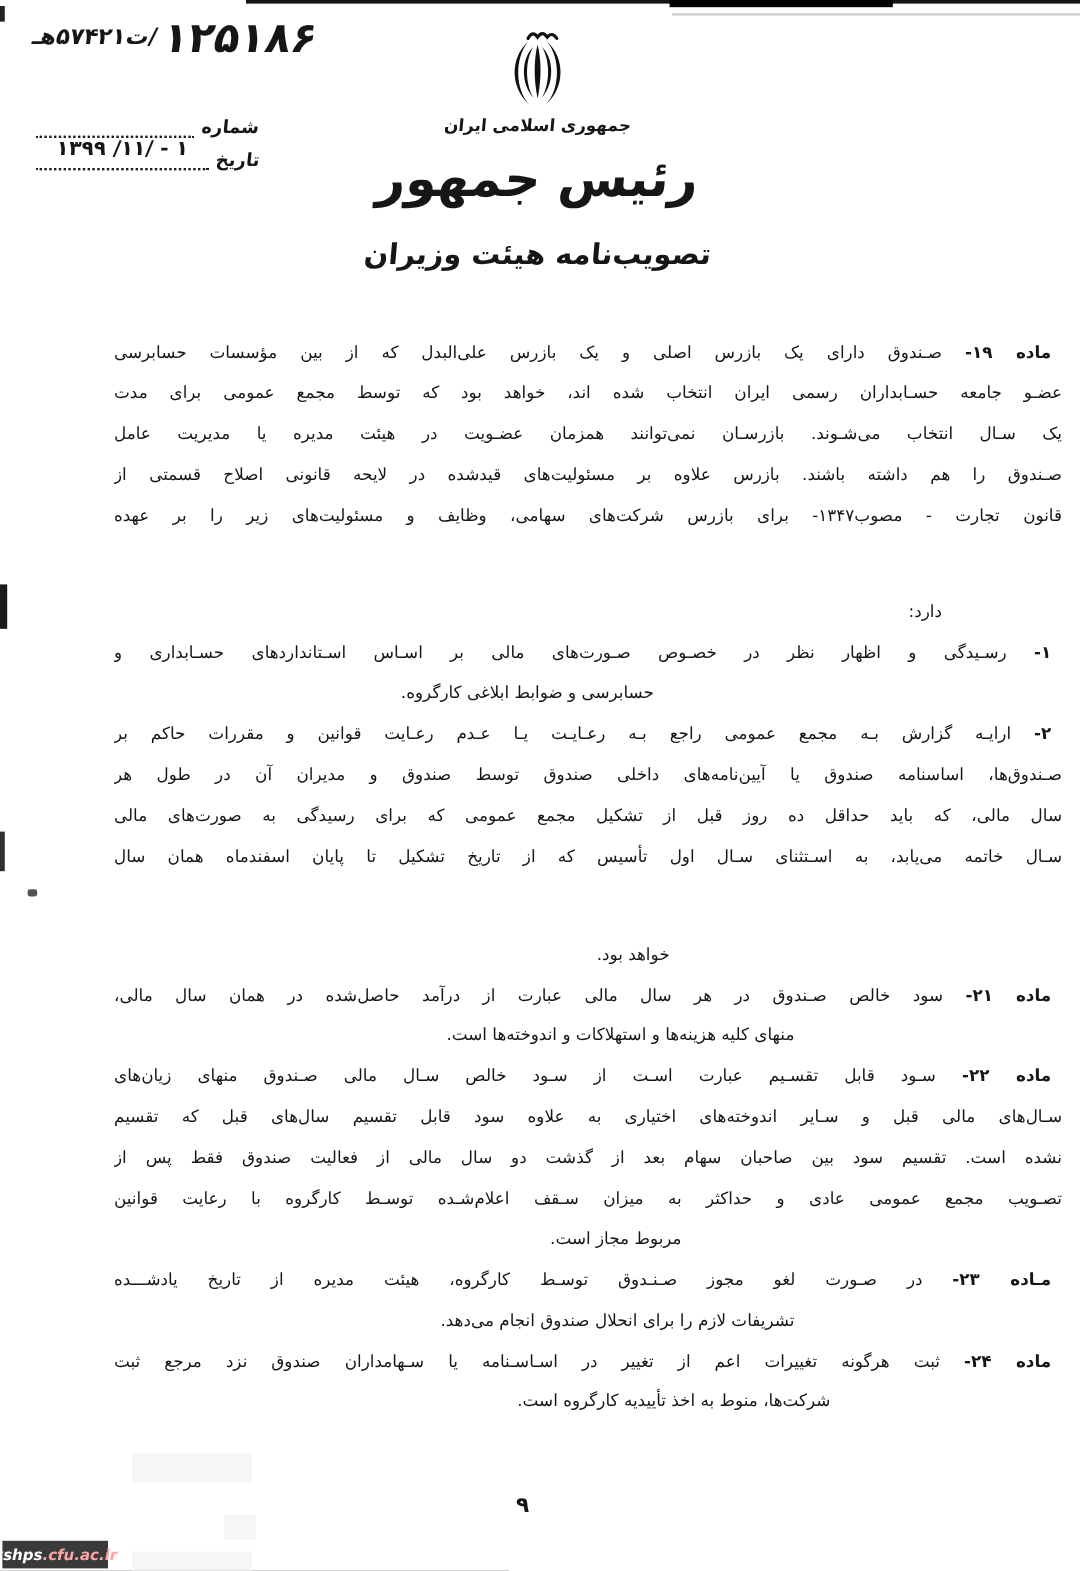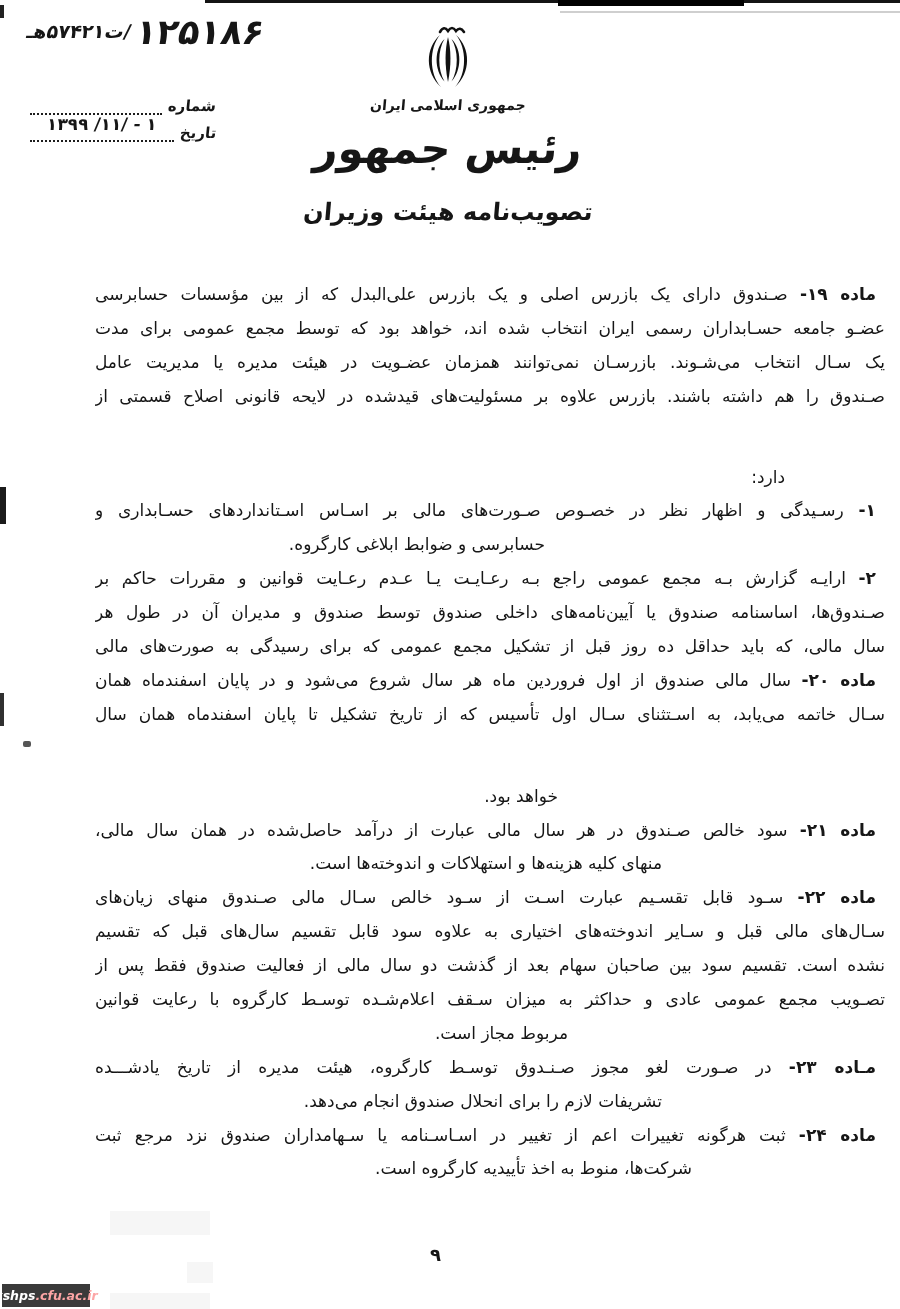--- a/index.html
+++ b/index.html
@@ -64,21 +64,21 @@
     font-size:42px;font-weight:bold;white-space:nowrap;direction:rtl;
   }
   .lh-doctype{
     position:absolute;left:448px;top:198px;transform:translateX(-50%) skewX(-5deg);
     font-size:24px;font-weight:bold;white-space:nowrap;direction:rtl;
   }
 
   
   .bodytext{
     position:absolute;left:95px;top:278px;width:790px;
-    direction:rtl;font-size:17px;
+    direction:rtl;font-size:14px;
   }
   .line{height:33.9px;line-height:33.9px;overflow:hidden;white-space:normal;}
   .line b{font-weight:bold;}
   .full{text-align:justify;text-align-last:justify;}
   .first{text-indent:9px;}
   .end{text-align:right;}
 
   
   .pagenum{position:absolute;left:430px;top:1244px;font-size:18px;font-weight:bold;direction:rtl;}
   .watermark{
@@ -140,27 +140,27 @@
 
   <div class="lh-country">جمهوری اسلامی ایران</div>
   <div class="lh-office">رئیس جمهور</div>
   <div class="lh-doctype">تصویب‌نامه هیئت وزیران</div>
 
   <div class="bodytext">
       <div class="line full first"><b>ماده ۱۹-</b> صـندوق دارای یک بازرس اصلی و یک بازرس علی‌البدل که از بین مؤسسات حسابرسی</div>
       <div class="line full">عضـو جامعه حسـابداران رسمی ایران انتخاب شده اند، خواهد بود که توسط مجمع عمومی برای مدت</div>
       <div class="line full">یک سـال انتخاب می‌شـوند. بازرسـان نمی‌توانند همزمان عضـویت در هیئت مدیره یا مدیریت عامل</div>
       <div class="line full">صـندوق را هم داشته باشند. بازرس علاوه بر مسئولیت‌های قیدشده در لایحه قانونی اصلاح قسمتی از</div>
+      <div class="line full">قانون تجارت - مصوب۱۳۴۷- برای بازرس شرکت‌های سهامی، وظایف و مسئولیت‌های زیر را بر عهده</div>
       <div class="line end" style="padding-right: 100px; margin-top: 47px;">دارد:</div>
       <div class="line full first"><b>۱-</b> رسـیدگی و اظهار نظر در خصـوص صـورت‌های مالی بر اسـاس اسـتانداردهای حسـابداری و</div>
       <div class="line end" style="padding-right: 340px;">حسابرسی و ضوابط ابلاغی کارگروه.</div>
       <div class="line full first"><b>۲-</b> ارایـه گزارش بـه مجمع عمومی راجع بـه رعـایـت یـا عـدم رعـایت قوانین و مقررات حاکم بر</div>
       <div class="line full">صـندوق‌ها، اساسنامه صندوق یا آیین‌نامه‌های داخلی صندوق توسط صندوق و مدیران آن در طول هر</div>
       <div class="line full">سال مالی، که باید حداقل ده روز قبل از تشکیل مجمع عمومی که برای رسیدگی به صورت‌های مالی</div>
-      <div class="line full first"><b>ماده ۲۰-</b> سال مالی صندوق از اول فروردین ماه هر سال شروع می‌شود و در پایان اسفندماه همان</div>
       <div class="line full">سـال خاتمه می‌یابد، به اسـتثنای سـال اول تأسیس که از تاریخ تشکیل تا پایان اسفندماه همان سال</div>
       <div class="line end" style="padding-right: 327px; margin-top: 48px;">خواهد بود.</div>
       <div class="line full first"><b>ماده ۲۱-</b>  سود خالص صـندوق در هر سال مالی عبارت از درآمد حاصل‌شده در همان سال مالی،</div>
       <div class="line end" style="padding-right: 223px;">منهای کلیه هزینه‌ها و استهلاکات و  اندوخته‌ها است.</div>
       <div class="line full first"><b>ماده ۲۲-</b> سـود قابل تقسـیم عبارت اسـت از سـود خالص سـال مالی صـندوق منهای زیان‌های</div>
       <div class="line full">سـال‌های مالی قبل و سـایر اندوخته‌های اختیاری به علاوه سود قابل تقسیم سال‌های قبل که تقسیم</div>
       <div class="line full">نشده است. تقسیم سود بین صاحبان سهام بعد از گذشت دو سال مالی از فعالیت صندوق فقط پس از</div>
       <div class="line full">تصـویب مجمع عمومی عادی و حداکثر به میزان سـقف اعلام‌شـده توسـط کارگروه با رعایت قوانین</div>
       <div class="line end" style="padding-right: 317px;">مربوط مجاز است.</div>
       <div class="line full first"><b>مـاده ۲۳-</b> در صـورت لغو مجوز صـنـدوق توسـط کارگروه، هیئت مدیره از تاریخ یادشـــده</div>

